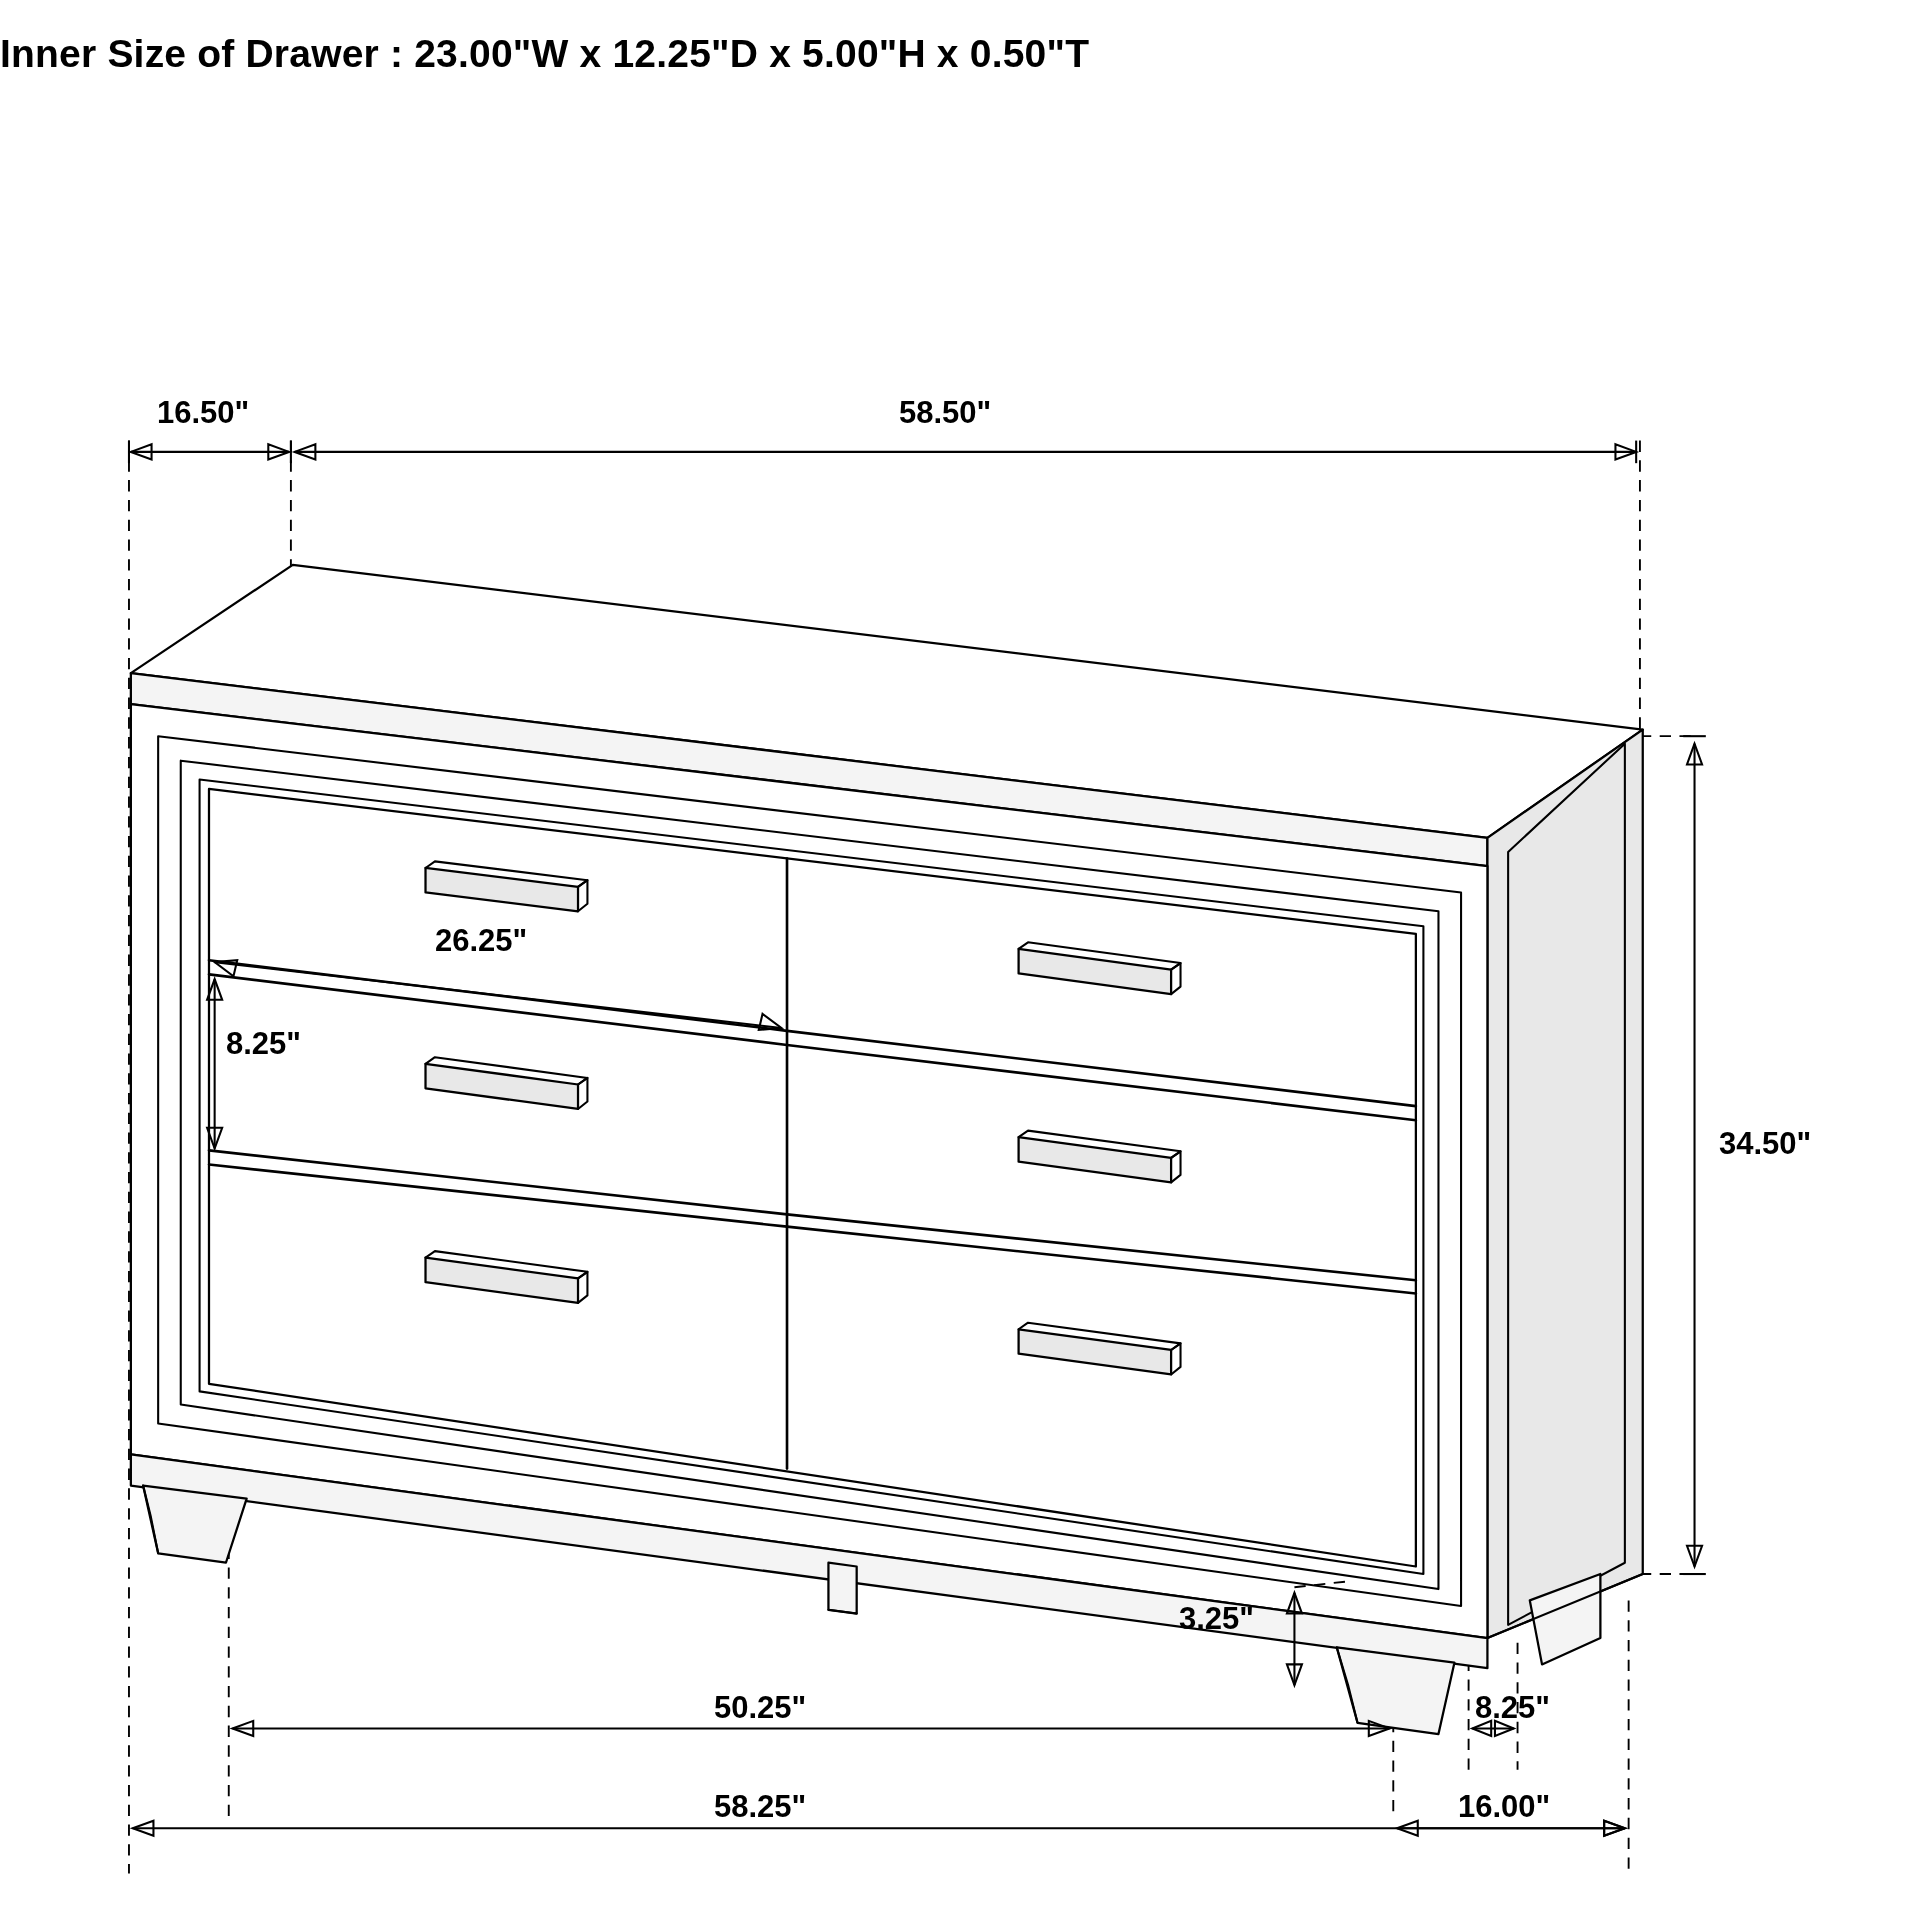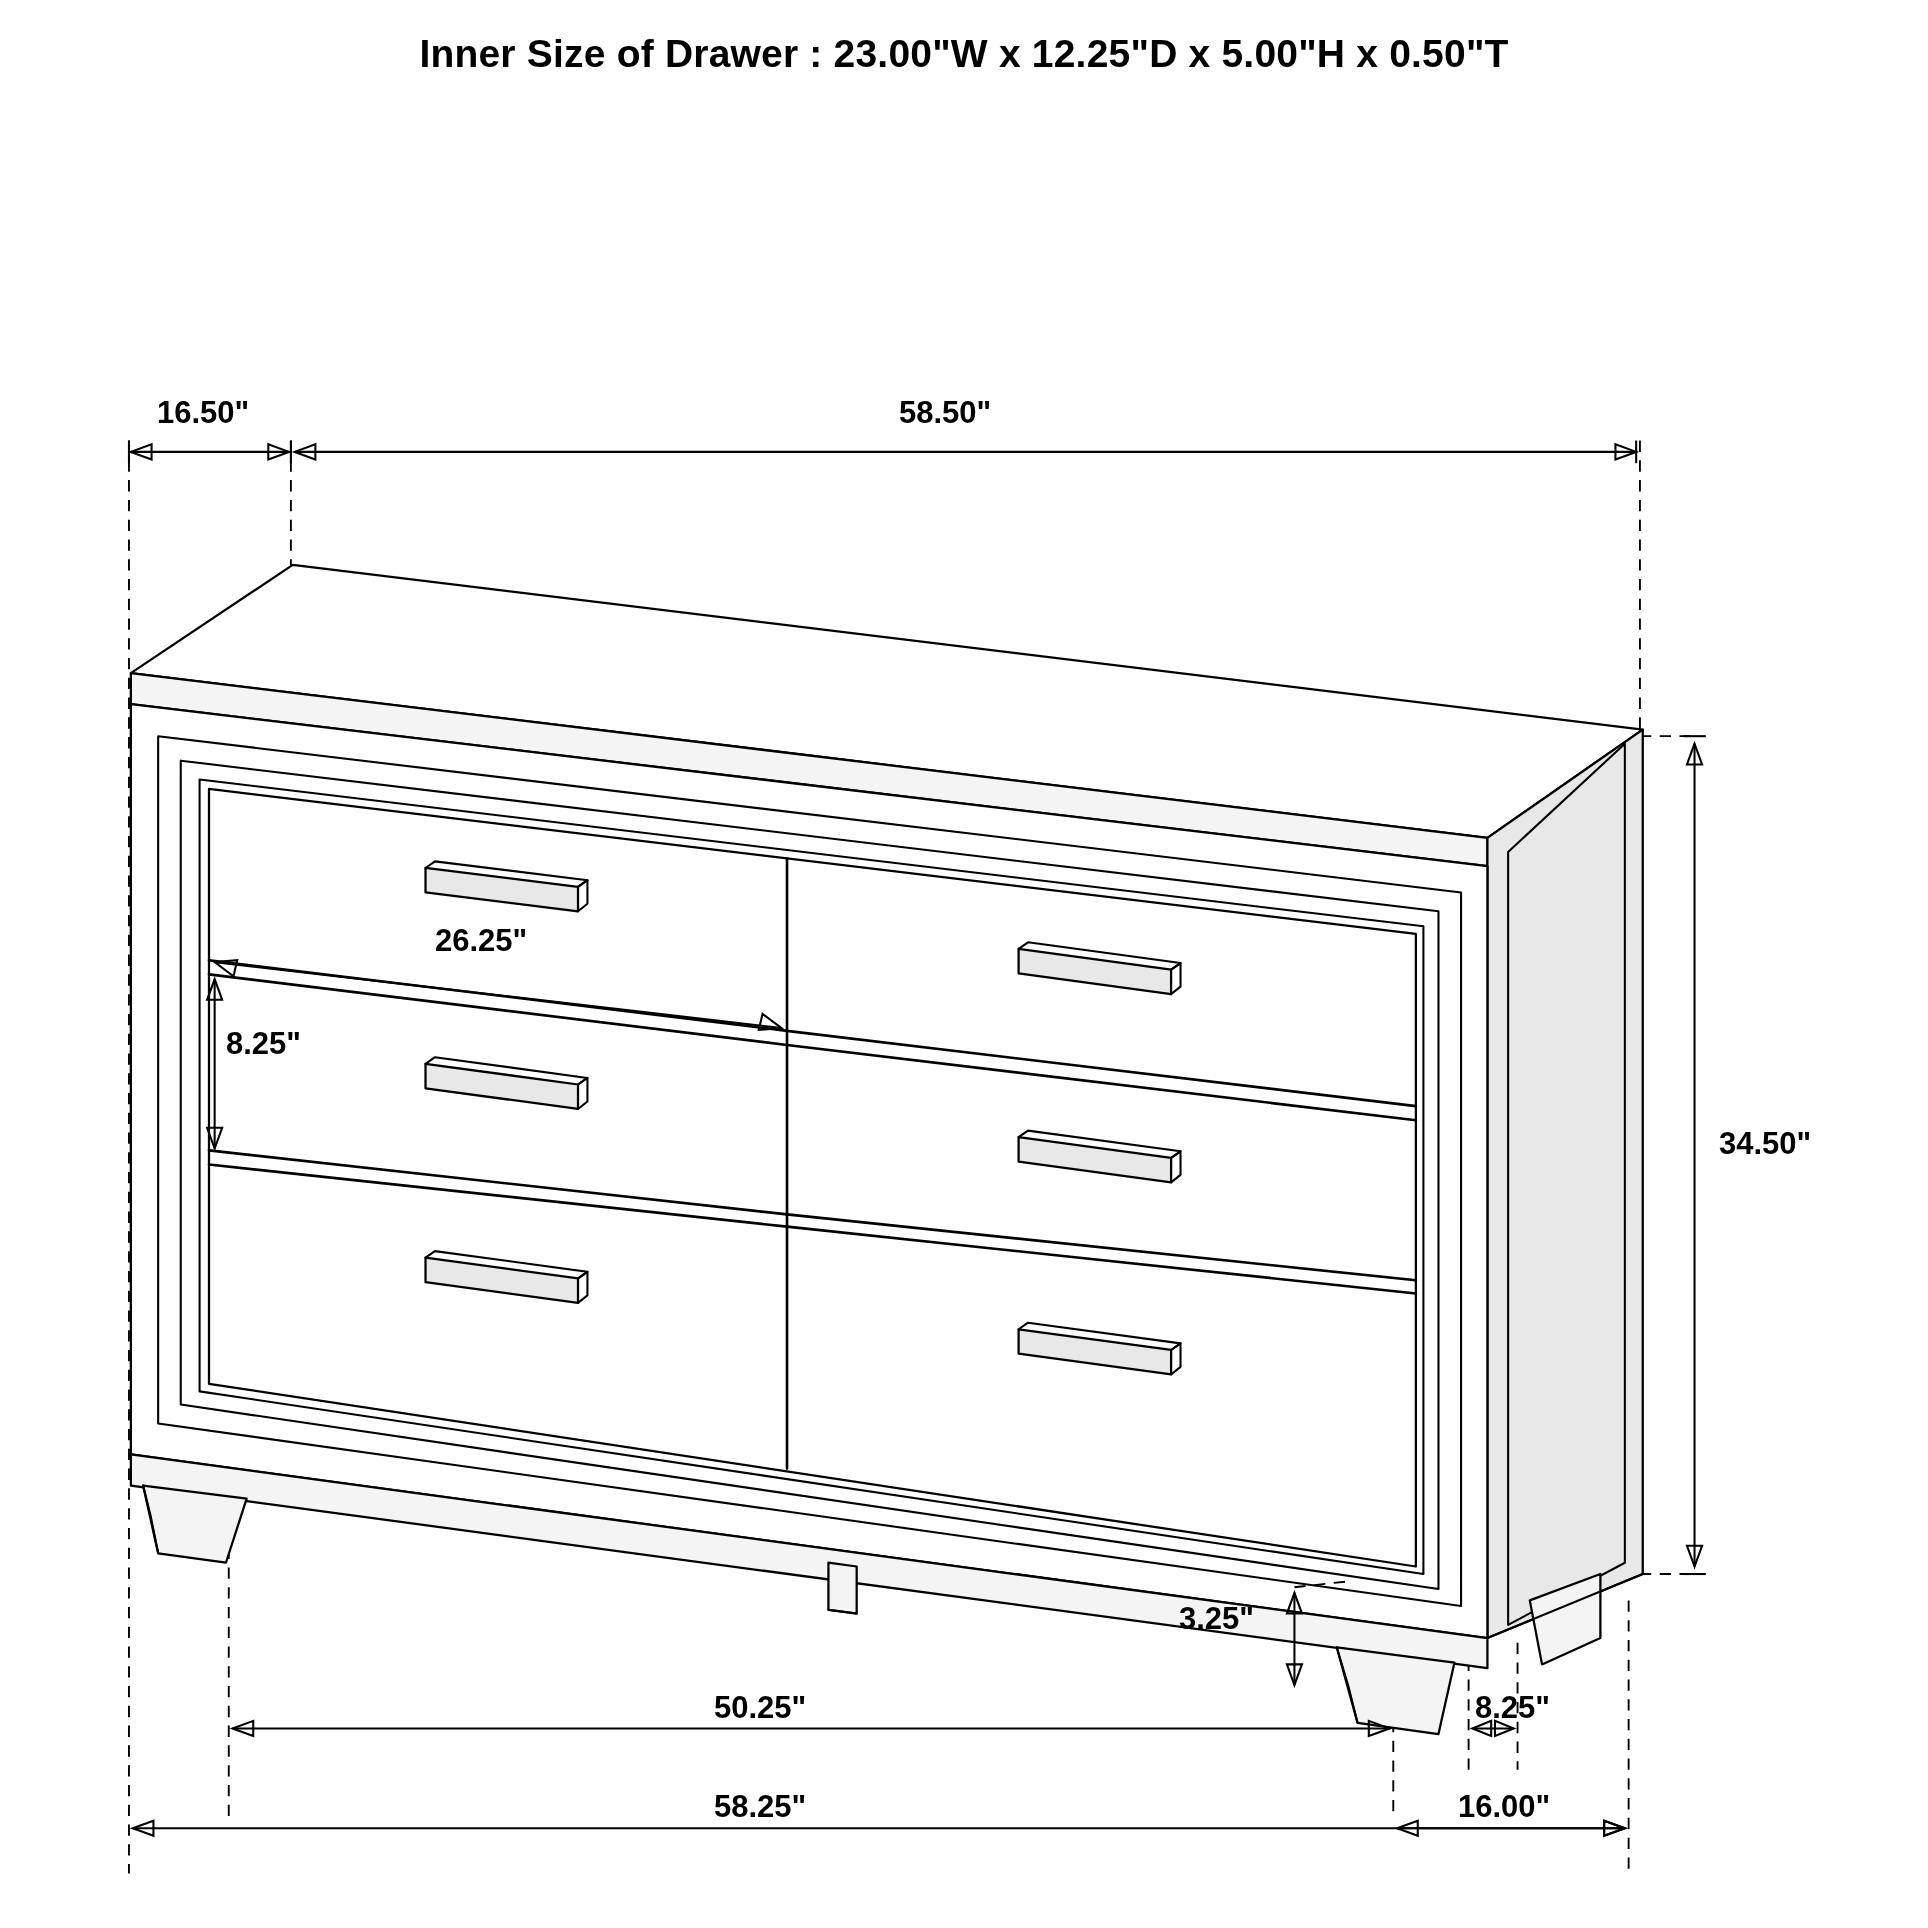--- a/index.html
+++ b/index.html
@@ -20,21 +20,20 @@
     left: 0;
     top: 0;
     width: 1928px;
     height: 1928px;
   }
   .title {
     position: absolute;
     left: 0;
     top: 32px;
     width: 1928px;
-    text-align: center;
     font-size: 39px;
     font-weight: bold;
     letter-spacing: 0.2px;
   }
   svg.canvas {
     position: absolute;
     left: 0;
     top: 0;
     width: 1928px;
     height: 1928px;

